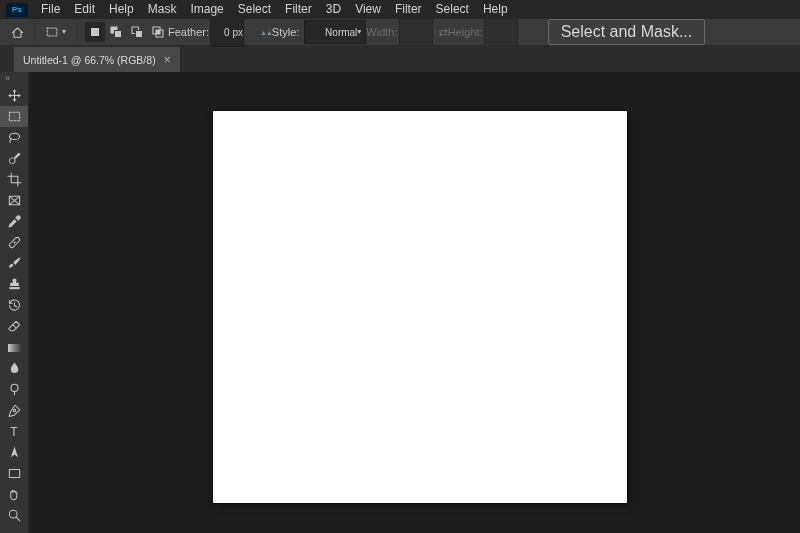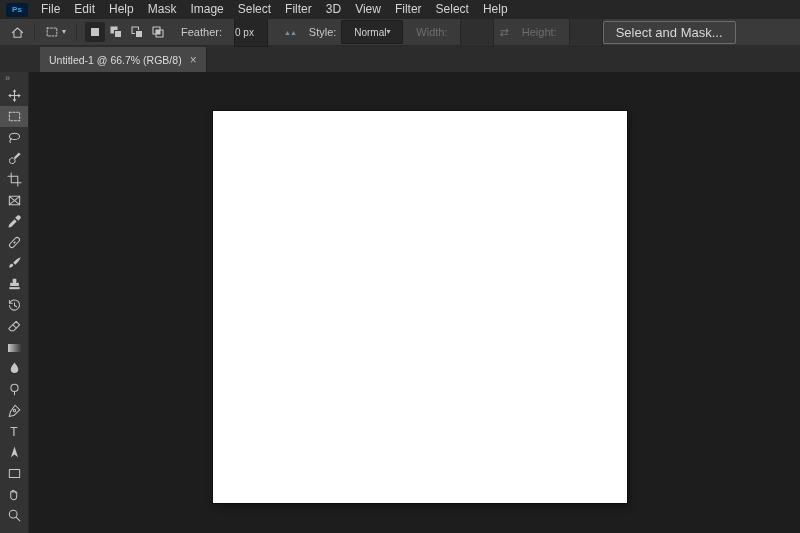--- a/index.html
+++ b/index.html
@@ -18,33 +18,33 @@
   .sep{width:1px;height:18px;background:#2c2c2c;margin:0 6px;flex:none}
   .icon-btn{width:22px;height:22px;display:flex;align-items:center;justify-content:center;flex:none}
   .icon-btn svg{width:15px;height:15px}
   .preset{display:flex;align-items:center;gap:3px;padding:2px 4px;flex:none}
   .preset svg{width:14px;height:14px}
   .chev{font-size:8px;color:#bdbdbd;line-height:1}
   .modes{display:flex;gap:1px;margin-left:2px;flex:none}
   .mode{width:20px;height:20px;display:flex;align-items:center;justify-content:center;border-radius:2px}
   .mode.active{background:#262626}
   .mode svg{width:14px;height:14px}
-  .opt-label{margin-left:13px;flex:none}
+  .opt-label{flex:none}
   .opt-label.disabled{color:#6e6e6e}
-  .num-input{width:34px;height:30px;margin-left:12px;background:#262626;border:1px solid #1d1d1d;border-radius:1px;color:#d2d2d2;font-size:10px;text-align:left;font-family:"Liberation Sans","DejaVu Sans",sans-serif;flex:none}
+  .num-input{width:34px;height:30px;margin-left:1px;background:#262626;border:1px solid #1d1d1d;border-radius:1px;color:#d2d2d2;font-size:10px;text-align:right;font-family:"Liberation Sans","DejaVu Sans",sans-serif;flex:none}
   .num-input:disabled{background:#2f2f2f;border-color:#272727;color:#6e6e6e}
   .antialias{margin-left:16px;font-size:7px;letter-spacing:-1px;color:#828f9b;flex:none}
-  .dropdown{width:62px;height:24px;margin-left:5px;background:#262626;border:1px solid #1d1d1d;border-radius:1px;display:flex;align-items:center;justify-content:center;padding:0 4px;flex:none}
+  .dropdown{width:62px;height:24px;margin-left:5px;background:#262626;border:1px solid #1d1d1d;border-radius:1px;display:flex;align-items:center;justify-content:flex-end;padding:0 4px;flex:none}
   .dropdown span:first-child{font-size:10px;color:#d2d2d2}
   .swap{margin-left:6px;font-size:11px;color:#6f6f6f;flex:none}
-  .sam-btn{padding:3px 12px;background:#3d3d3d;border:1px solid #6b6b6b;border-radius:2px;color:#d8d8d8;font-size:13px;font-family:"Liberation Sans","DejaVu Sans",sans-serif;flex:none}
+  .sam-btn{margin-left:30px;padding:3px 12px;background:#3d3d3d;border:1px solid #6b6b6b;border-radius:2px;color:#d8d8d8;font-size:16px;font-family:"Liberation Sans","DejaVu Sans",sans-serif;flex:none}
 
   
   .tabbar{position:absolute;left:0;top:46px;width:800px;height:26px;background:#2c2c2c;display:flex;align-items:flex-end;z-index:4}
-  .tab{height:25px;margin-left:40px;padding:0 9px;background:#474747;display:flex;align-items:center;gap:8px;border-right:1px solid #232323}
+  .tab{height:25px;margin-left:14px;padding:0 9px;background:#474747;display:flex;align-items:center;gap:8px;border-right:1px solid #232323}
   .tab-title{font-size:10.5px;color:#dcdcdc;white-space:nowrap}
   .tab-close{font-size:12px;color:#b5b5b5;line-height:1}
 
   
   .toolbar{position:absolute;left:0;top:72px;width:29px;height:461px;background:#333333;border-right:1px solid #262626;display:flex;flex-direction:column;align-items:stretch;z-index:3}
   .toolbar-expand{height:13px;font-size:9px;color:#979797;line-height:13px;padding-left:5px}
   .tool{width:28px;height:21px;display:flex;align-items:center;justify-content:center;flex:none}
   .tool.selected{background:#505050}
   .tool svg{width:15px;height:15px;display:block}
   .ti{fill:none;stroke:#c6c6c6;stroke-width:1.1;stroke-linecap:round;stroke-linejoin:round}

